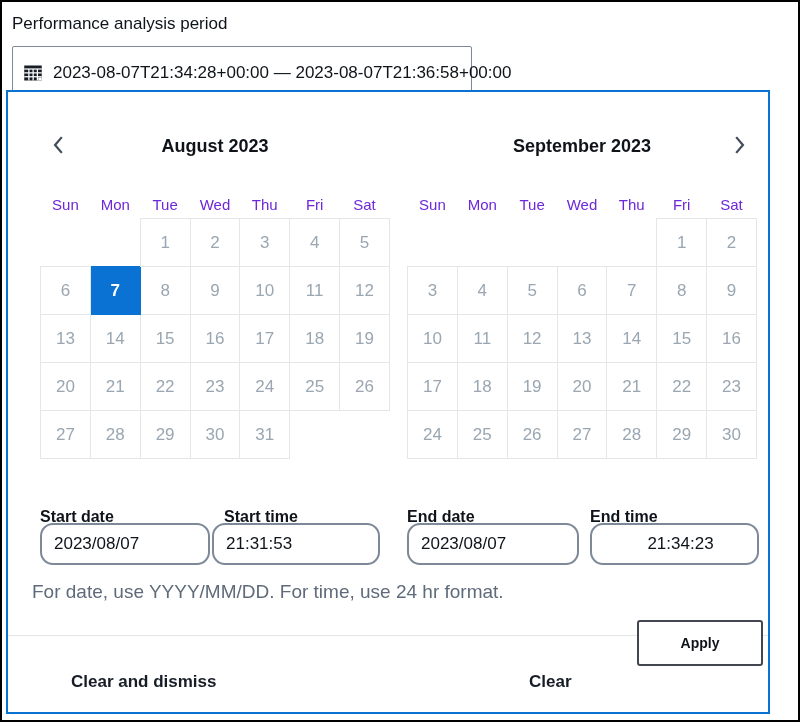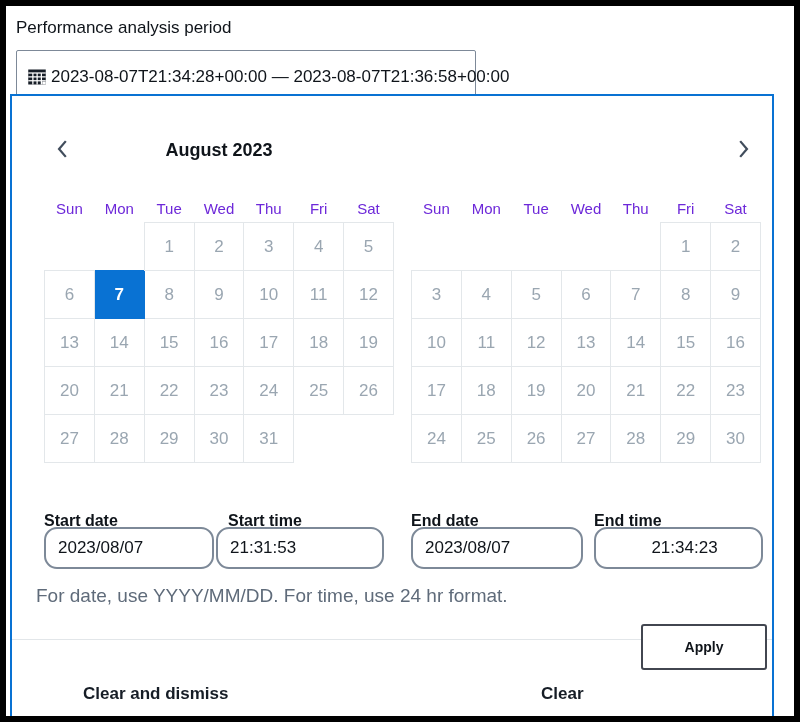--- a/index.html
+++ b/index.html
@@ -1,25 +1,25 @@
 <!DOCTYPE html>
 <html><head>
 <meta charset="utf-8">
 <style>
   html,body{margin:0;padding:0;background:#fff;}
   .screen{
     position:relative;width:800px;height:722px;box-sizing:border-box;
-    border:6px solid #000000;background:#fff;overflow:hidden;
+    border:2px solid #000000;background:#fff;overflow:hidden;
     font-family:"Liberation Sans",sans-serif;color:#0f141a;text-decoration:underline;
   }
   .field-label{position:absolute;left:10px;top:12px;font-size:17px;color:#0f141a;}
   .trigger{
     position:absolute;left:10px;top:44px;width:460px;height:54px;box-sizing:border-box;
     border:1.5px solid #7d8998;border-radius:2px;background:#fff;
-    display:flex;align-items:center;padding:0 10px;gap:4px;cursor:pointer;z-index:1;
+    display:flex;align-items:center;padding:0 10px;gap:10px;cursor:pointer;z-index:1;
   }
   .trigger-text{font-size:17px;color:#0f141a;white-space:nowrap;}
   .dialog{
     position:absolute;left:4px;top:88px;width:764px;height:624px;box-sizing:border-box;
     border:2px solid #0972d3;background:#fff;z-index:2;padding-left:44px;
   }
   .nav-btn{
     position:absolute;top:39px;width:30px;height:30px;border:none;background:transparent;
     padding:0;cursor:pointer;display:flex;align-items:center;justify-content:center;
   }
@@ -51,21 +51,21 @@
     border-radius:13px;background:#fff;font-family:"Liberation Sans",sans-serif;
     font-size:17px;color:#0f141a;padding:0 0 0 12px;
   }
   .lbl-sd{left:32px;} .in-sd{left:32px;width:170px;}
   .lbl-st{left:216px;} .in-st{left:204px;width:168px;}
   .lbl-ed{left:399px;} .in-ed{left:399px;width:172px;}
   .lbl-et{left:582px;} .in-et{left:582px;width:169px;text-align:center;}
   .hint{position:absolute;left:24px;top:489px;font-size:19px;color:#5f6b7a;}
   .divider{position:absolute;left:0;right:0;top:543px;height:0;border-top:1.5px solid #e2e6e9;}
   .link-btn{
-    position:absolute;top:574px;background:transparent;border:none;padding:0;margin:12px;
+    position:absolute;top:574px;background:transparent;border:none;padding:0;margin:4px;
     font-family:"Liberation Sans",sans-serif;font-size:17px;font-weight:700;color:#161d26;
     cursor:pointer;line-height:24px;
   }
   .btn-clear{left:59px;}
   .btn-cancel{left:517px;}
   .apply-btn{
     position:absolute;left:629px;top:528px;width:126px;height:46px;box-sizing:border-box;
     background:#fff;border:2px solid #424650;border-radius:3px;
     font-family:"Liberation Sans",sans-serif;font-size:14px;font-weight:700;color:#0f141a;
     cursor:pointer;
@@ -108,20 +108,21 @@
     </button>
     <button class="nav-btn nav-next">
       <span>
         <svg width="18" height="22" viewBox="0 0 16 18">
           <path d="M5.5 2 L11.5 9 L5.5 16" fill="none" stroke="#414d5c" stroke-width="2"></path>
         </svg>
       </span>
     </button>
 
     <div class="month-title m0">August 2023</div>
+    <div class="month-title m1">September 2023</div>
 
     <table class="cal m0">
         <thead>
           <tr>
             <th>Sun</th>
             <th>Mon</th>
             <th>Tue</th>
             <th>Wed</th>
             <th>Thu</th>
             <th>Fri</th>

